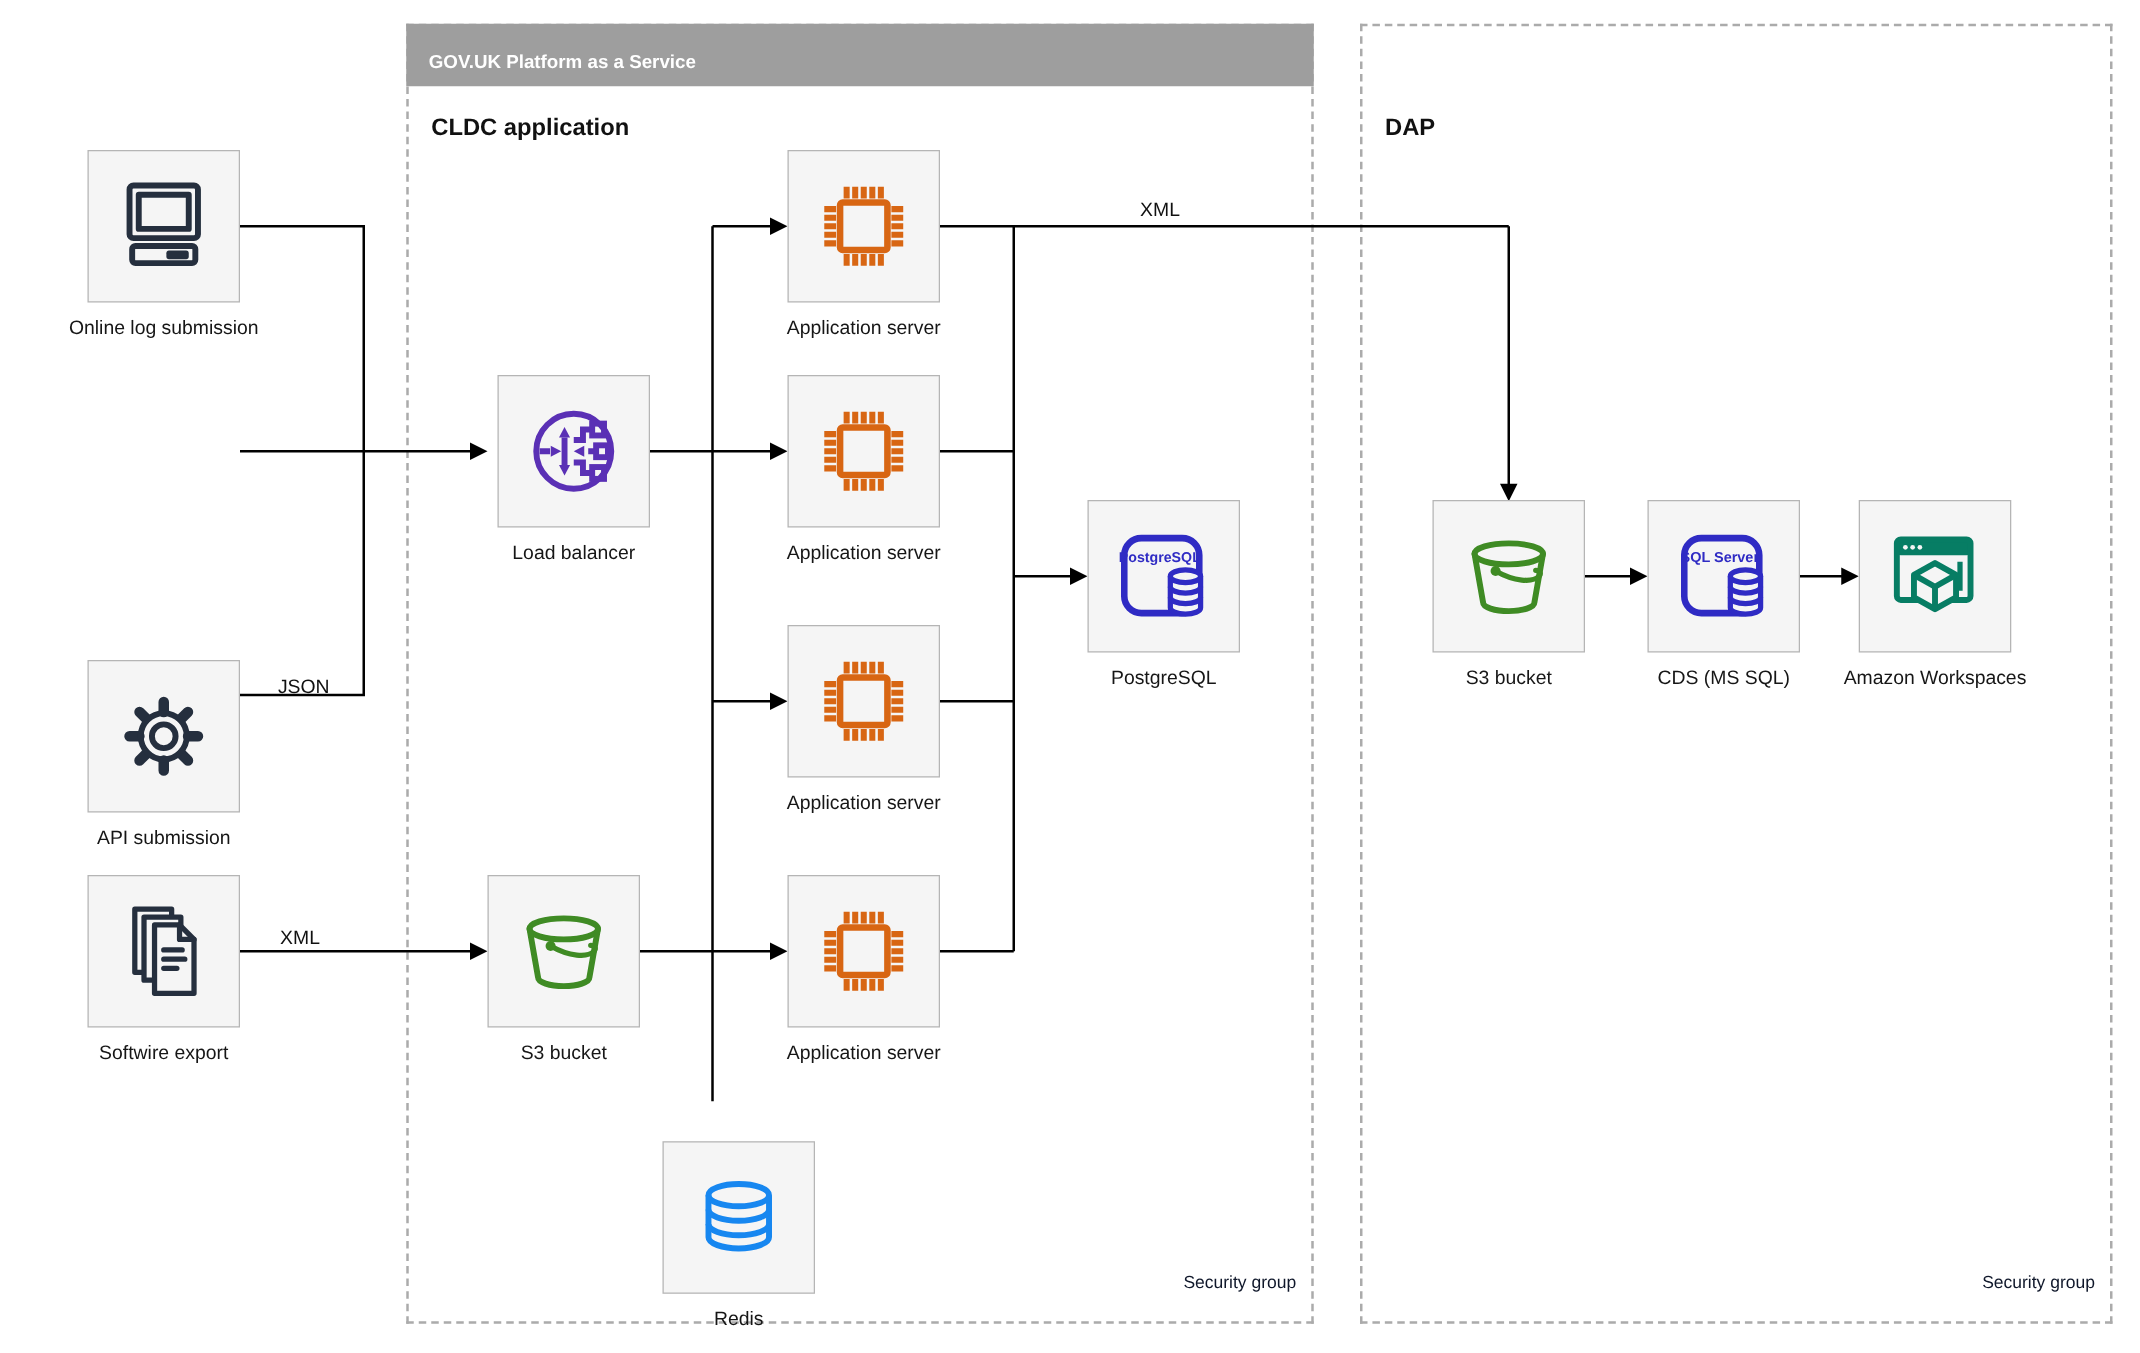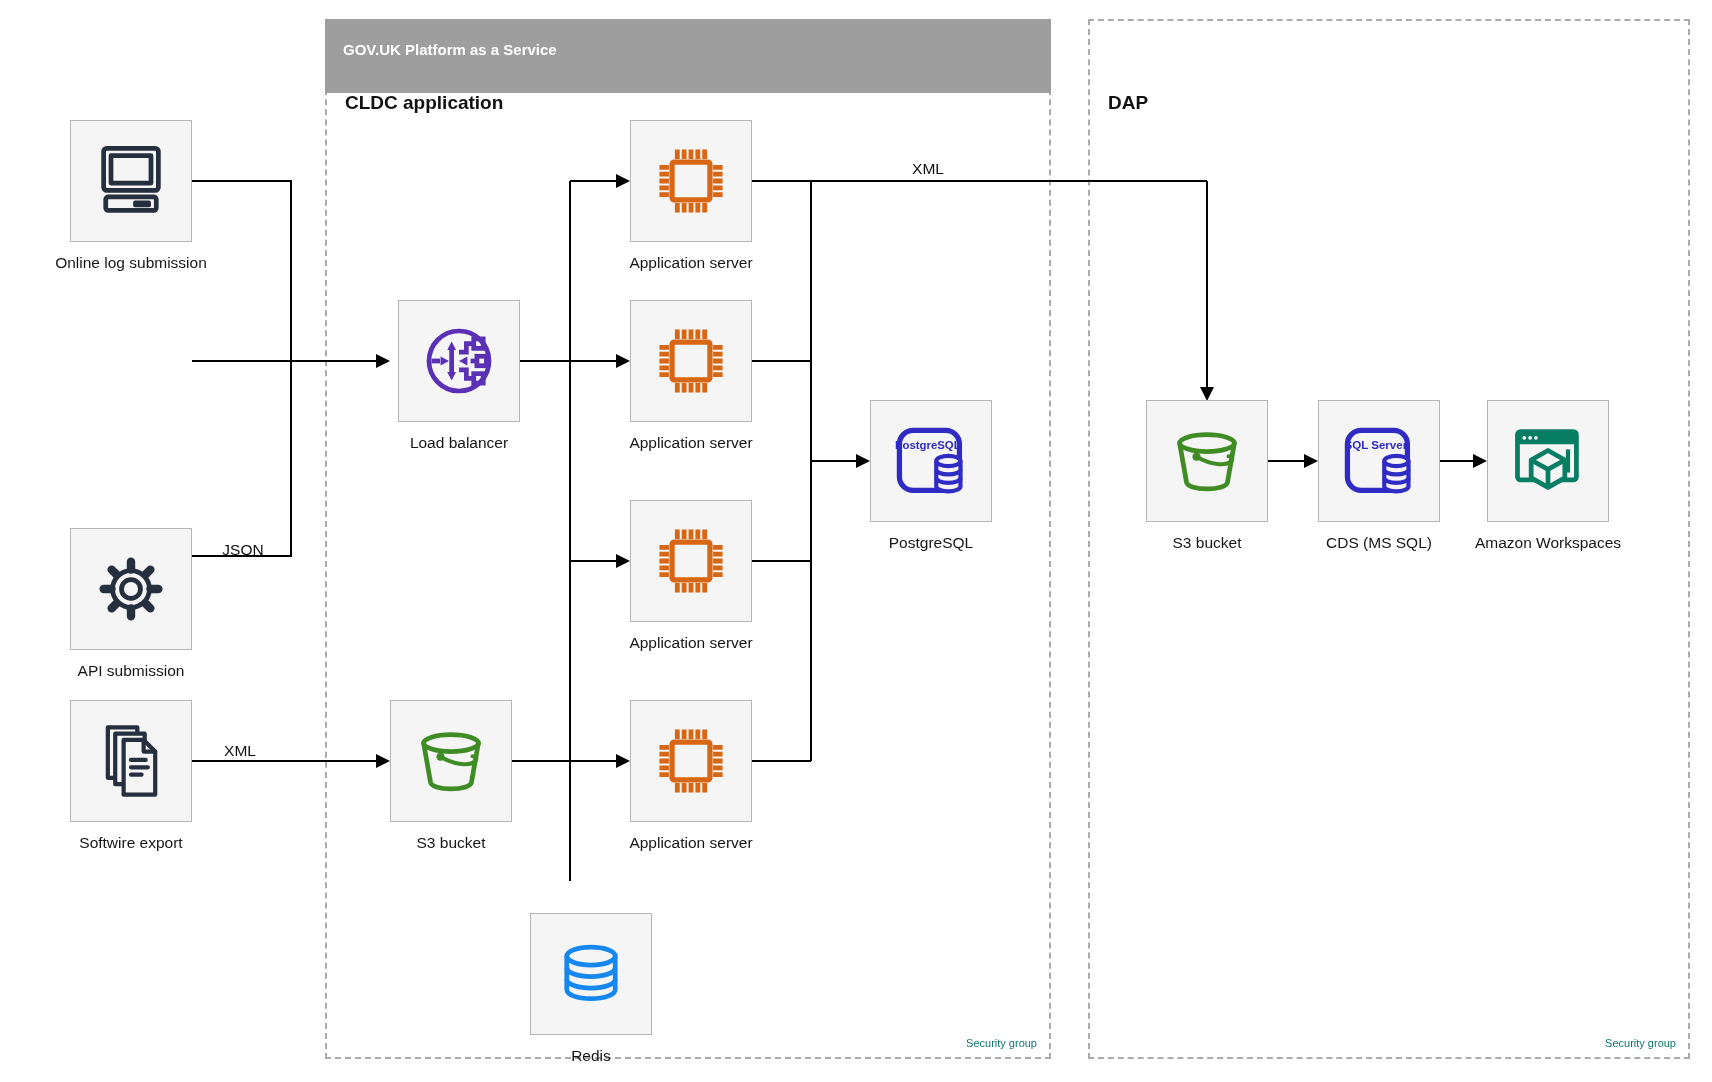--- a/index.html
+++ b/index.html
@@ -1,22 +1,22 @@
 <!DOCTYPE html>
 <html><head>
 <meta charset="utf-8">
 <style>
   html,body{margin:0;padding:0;background:#fff;}
   .canvas{position:relative;width:1712px;height:1082px;background:#ffffff;
           font-family:"Liberation Sans",sans-serif;overflow:hidden;}
   .container{position:absolute;border:2px dashed #ababab;box-sizing:border-box;z-index:1;}
-  .container-header{position:absolute;left:-2px;right:-2px;top:-2px;height:74px;background:#9e9e9e;
+  .container-header{position:absolute;left:-2px;right:-2px;top:-2px;height:50px;background:#9e9e9e;
           color:#ffffff;font-weight:bold;font-size:15px;line-height:61px;padding-left:18px;}
   .container-sub{position:absolute;left:18px;top:71px;font-weight:bold;font-size:19px;color:#111;}
-  .container-footer{position:absolute;right:12px;bottom:8px;font-size:11px;color:#0f766e;}
+  .container-footer{position:absolute;right:12px;bottom:24px;font-size:14px;color:#0f172a;}
   .node{position:absolute;width:200px;text-align:center;z-index:6;}
   .nodebox{width:122px;height:122px;margin:0 auto;background:#f5f5f5;border:1.5px solid #b5b5b5;
           box-sizing:border-box;display:flex;align-items:center;justify-content:center;}
   .nodebox svg{width:80px;height:80px;}
   .nodelabel{margin-top:12px;font-size:15.5px;color:#161616;white-space:nowrap;}
   .edges{position:absolute;left:0;top:0;z-index:5;pointer-events:none;}
   .edge-label{position:absolute;z-index:7;font-size:15.5px;color:#111;transform:translateX(-50%);margin-top:13px;}
 </style>
 </head>
 <body>

